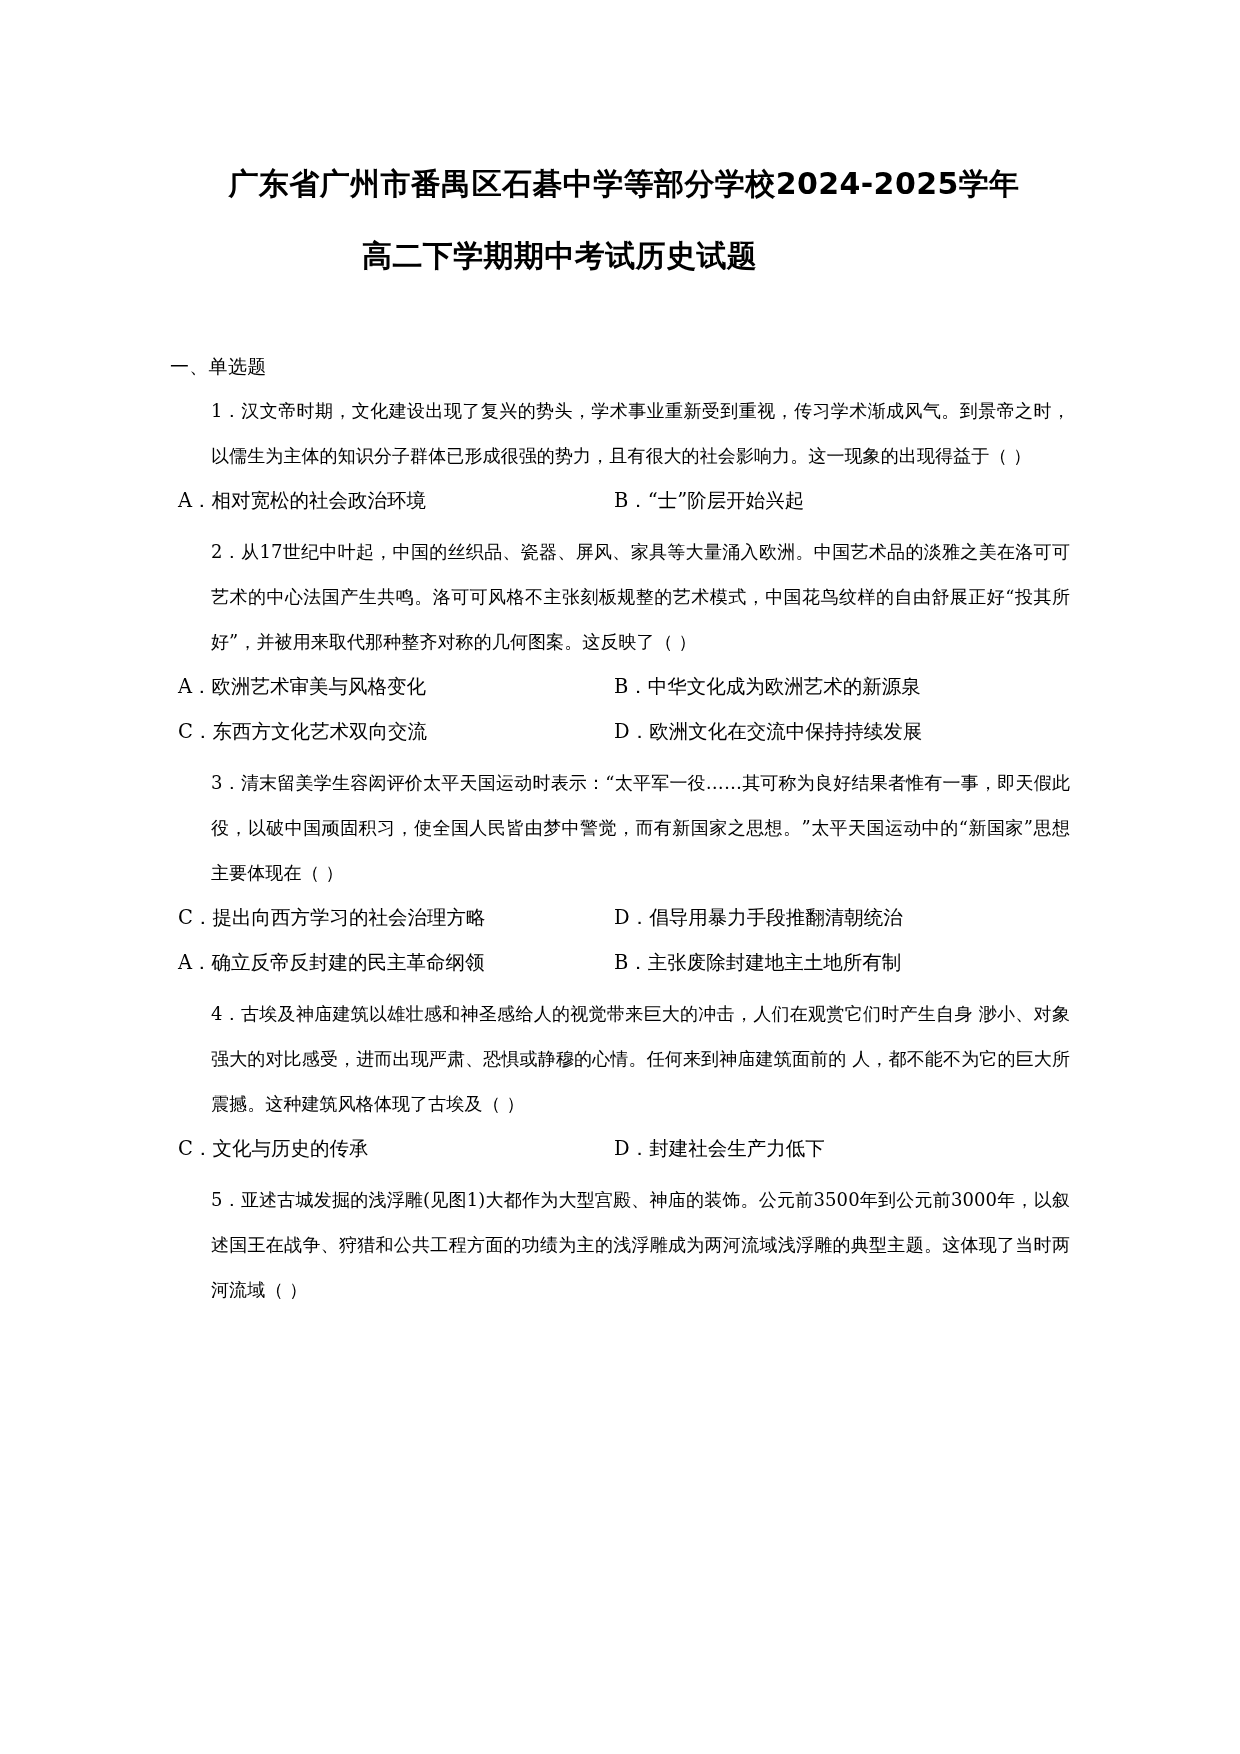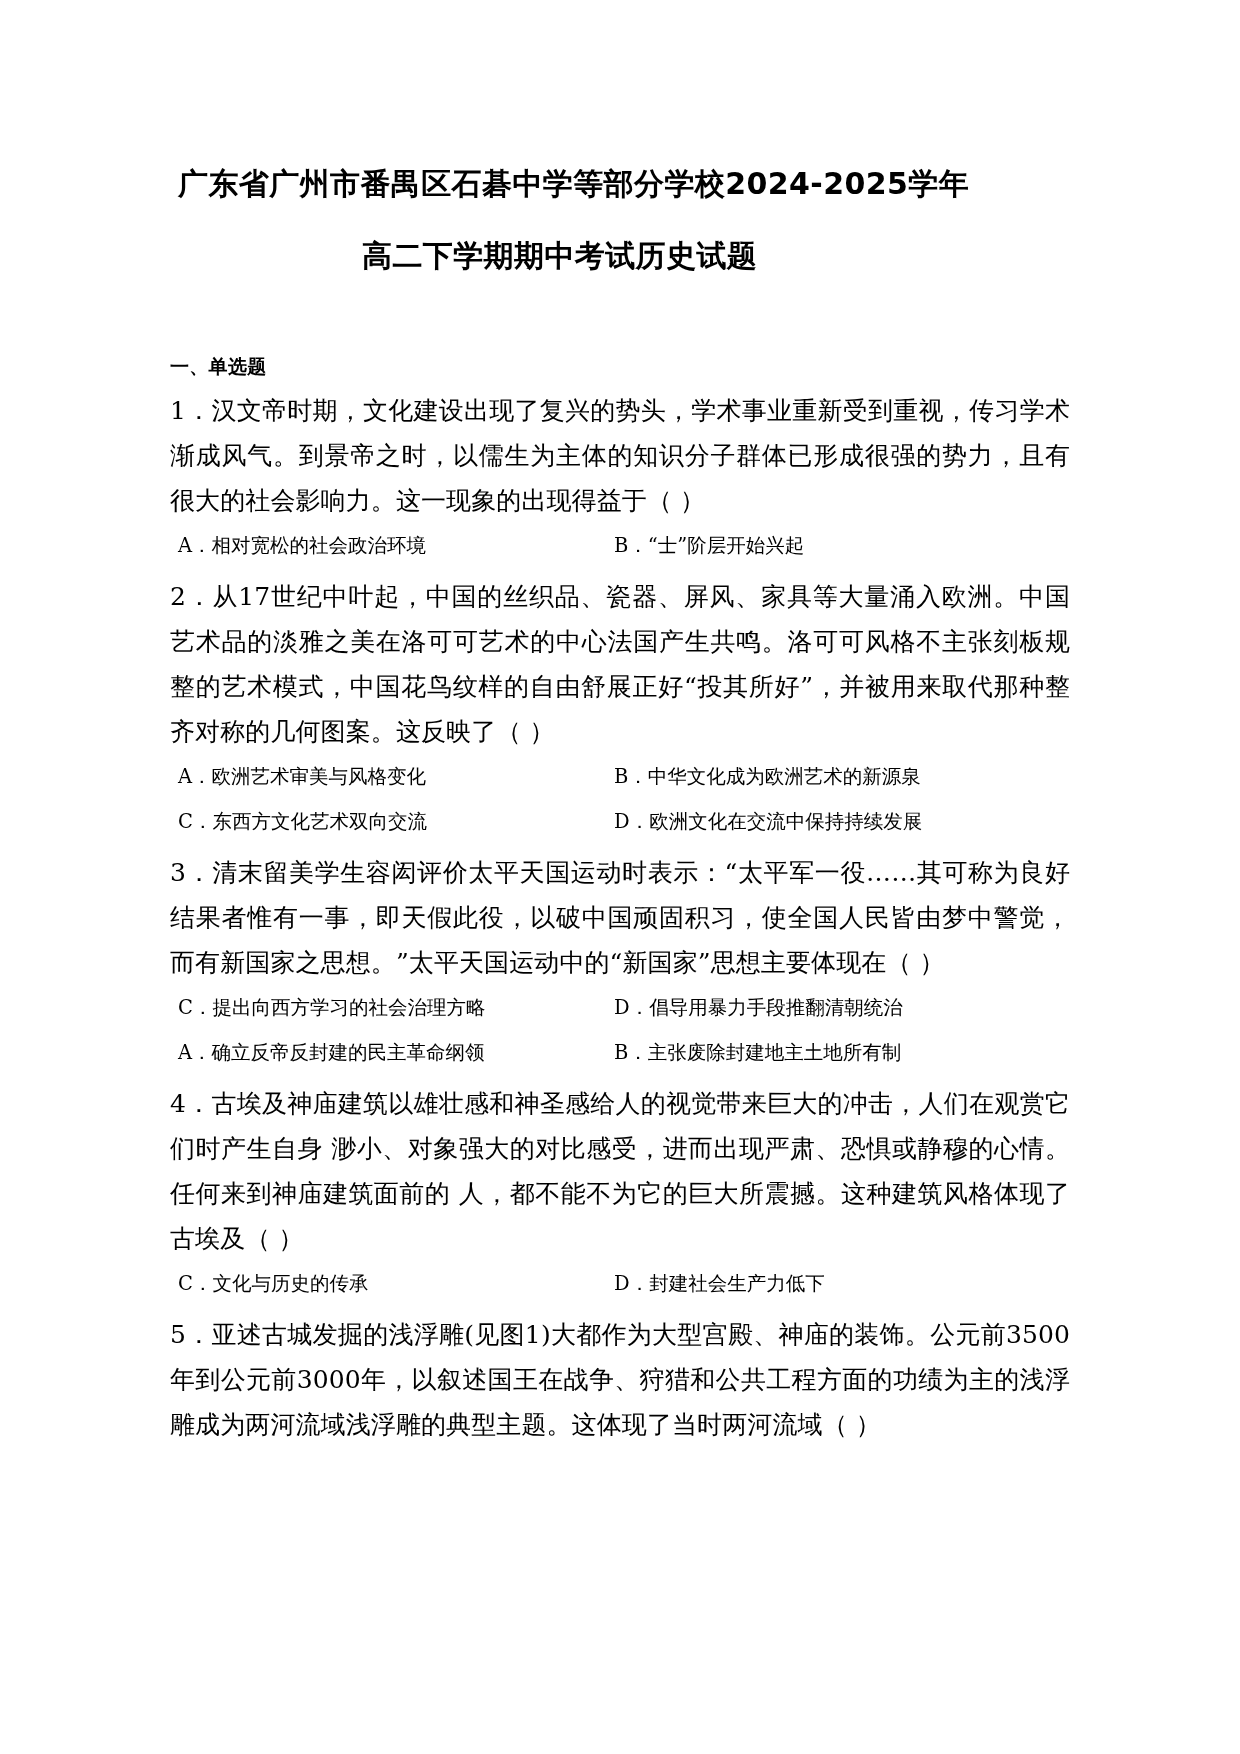--- a/index.html
+++ b/index.html
@@ -34,41 +34,43 @@
     font-weight: bold;
     font-size: 30px;
     line-height: 72px;
     color: #000;
     text-align: left;
     letter-spacing: 0.4px;
   }
   .title-line-1 {
     margin-top: 148px;
     padding-left: 8px;
+    text-align: center;
   }
   .title-line-2 {
     padding-left: 192px;
   }
   .section-heading {
     font-family: "DejaVu Sans", "Liberation Sans", sans-serif;
-    font-weight: bold;
+    font-weight: normal;
     font-size: 19px;
     margin-top: 62px;
     margin-bottom: 8px;
     letter-spacing: 0.3px;
   }
   .q-block {
     margin-top: 6px;
   }
   .q-stem {
-    font-size: 25px;
+    font-size: 18px;
     line-height: 45px;
     text-align: justify;
     text-justify: inter-ideograph;
     letter-spacing: 0.1px;
+    margin-left: 41px;
   }
   .opts {
     width: 100%;
     border-collapse: collapse;
     table-layout: fixed;
   }
   .opts td {
     font-size: 19.5px;
     line-height: 45px;
     padding: 0;

